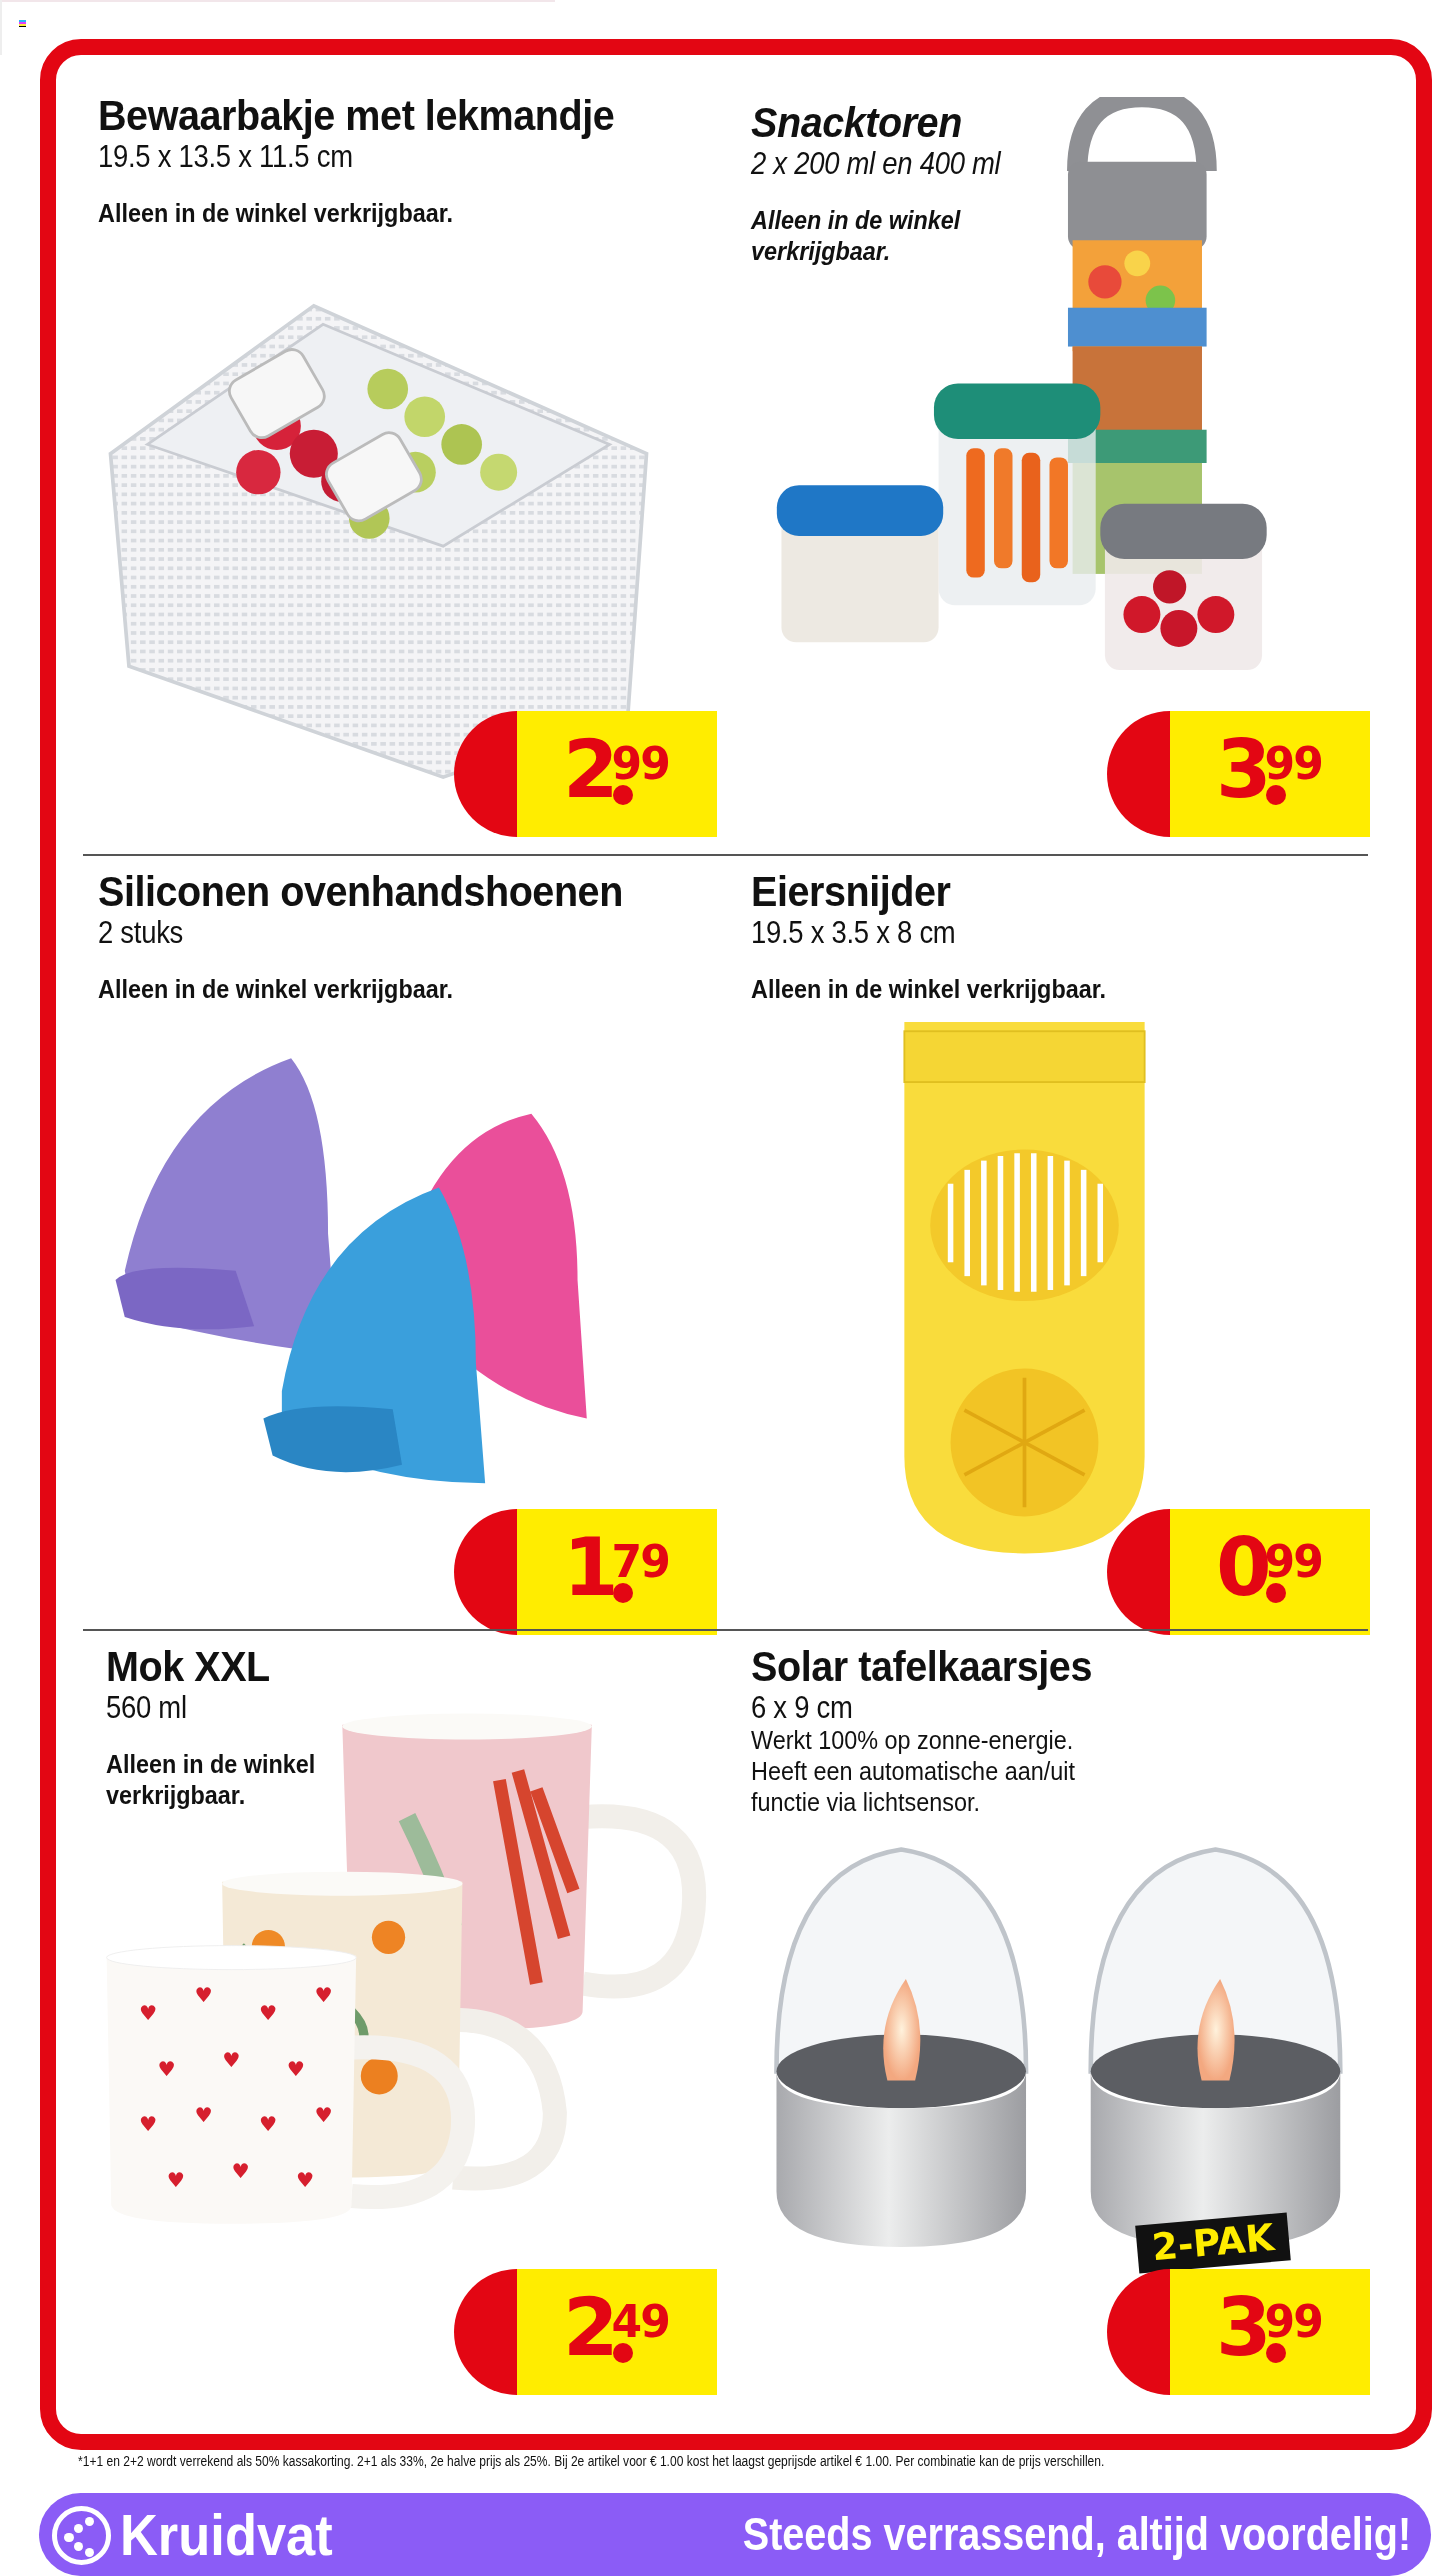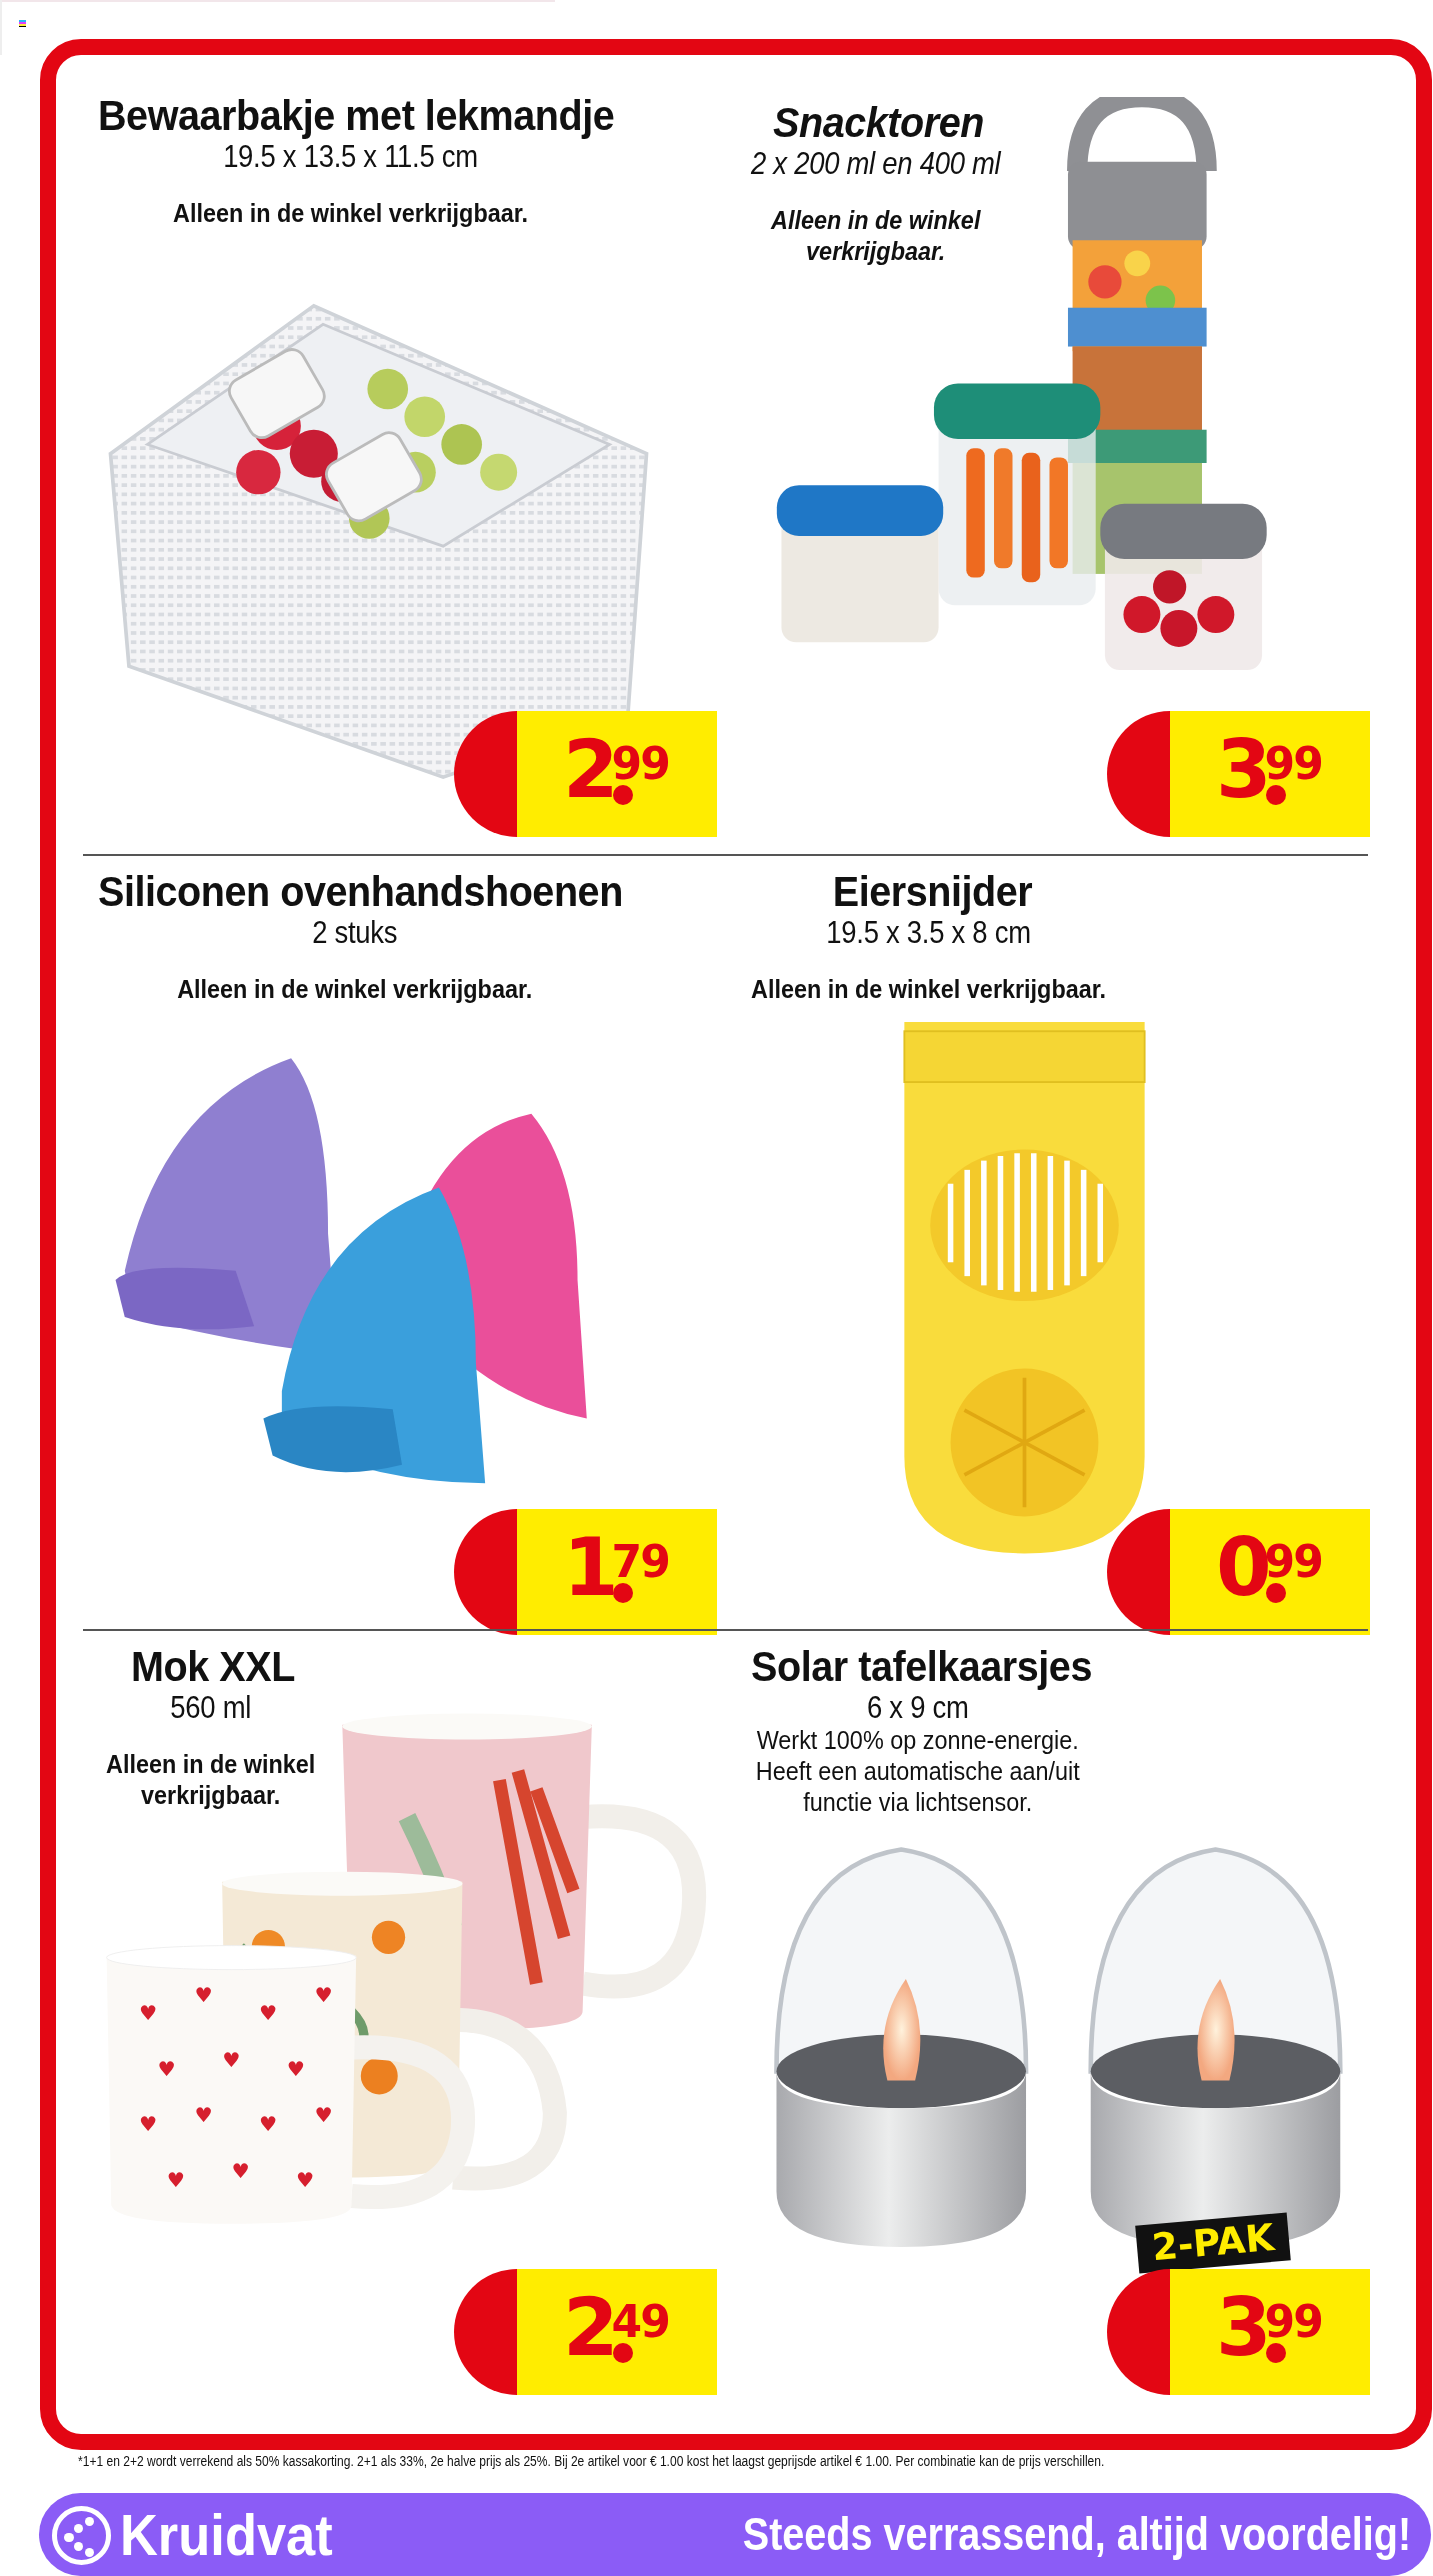--- a/index.html
+++ b/index.html
@@ -9,21 +9,21 @@
   .print-mark { position: absolute; left: 18.5px; top: 20.3px; width: 7.4px; height: 6.5px; }
   .print-mark span { display: block; height: 1.8px; }
   .top-rule { position: absolute; left: 0; top: 0; width: 555px; height: 1.8px; background: #f2e6ea; }
   .left-rule { position: absolute; left: 0; top: 0; width: 1.8px; height: 55px; background: #eee; }
 
   .frame {
     position: absolute; left: 40px; top: 39px; width: 1392px; height: 2411px;
     border: 16.6px solid #e30613; border-radius: 41px; background: #fff;
   }
 
-  .product { position: absolute; text-align: center; }
+  .product { position: absolute; }
   .p-title { font-weight: 700; font-size: 43px; line-height: 48px; letter-spacing: -0.5px; white-space: nowrap;
              font-family: "Liberation Sans", "DejaVu Sans", sans-serif; transform: scaleX(0.92); transform-origin: left; }
   .p-sub { font-size: 30.5px; line-height: 35px; letter-spacing: -0.3px; white-space: nowrap; transform: scaleX(0.9); transform-origin: left; }
   .p-note { font-weight: 700; font-size: 26px; line-height: 31px; transform: scaleX(0.9); transform-origin: left; }
   .p-desc { font-size: 26px; line-height: 31px; transform: scaleX(0.9); transform-origin: left; }
 
   .sep { position: absolute; height: 1.8px; background: #555; }
 
   .tag { position: absolute; width: 263px; height: 126px; }
   .tag .red { position: absolute; left: 0; top: 0; width: 126px; height: 126px; border-radius: 63px 0 0 63px; background: #e30613; }

